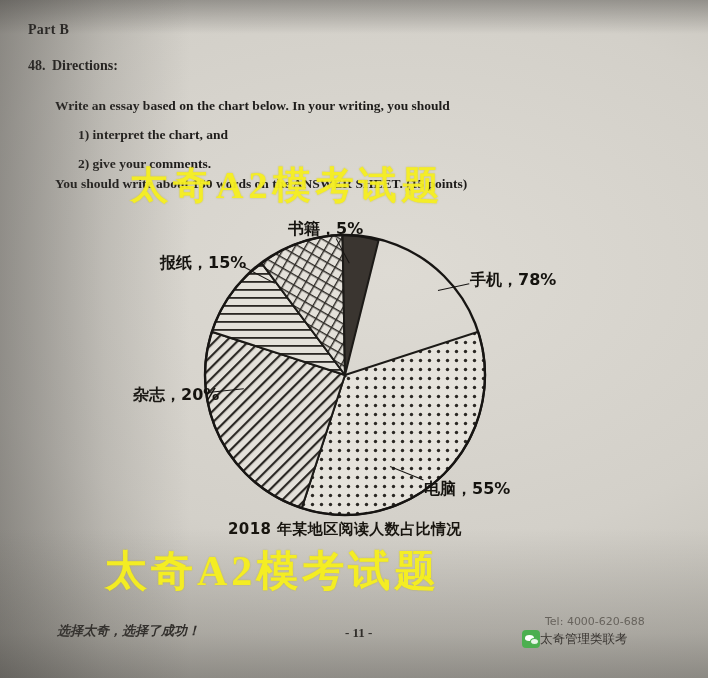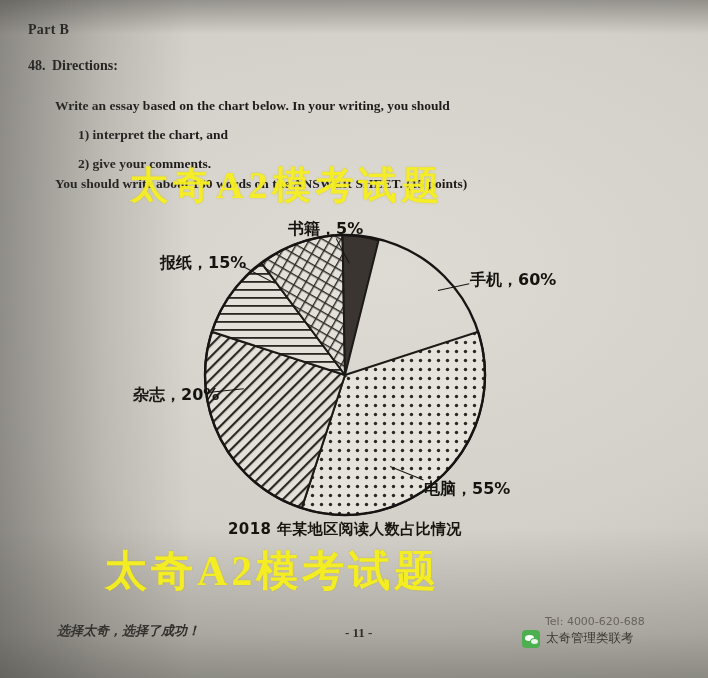--- a/index.html
+++ b/index.html
@@ -166,22 +166,21 @@
     font-size: 42px;
     letter-spacing: 4px;
     opacity: .97;
   }
 
   
   #wechat-badge {
     position: absolute;
     left: 522px; top: 630px;
     display: flex;
-    align-items: flex-start;
-    gap: 6px;
+    align-items: center;
   }
   #wechat-icon {
     width: 18px; height: 18px;
     border-radius: 4px;
     background: #4caf50;
     position: relative;
     flex: none;
   }
   #wechat-icon::before {
     content: "";
@@ -258,21 +257,21 @@
 
   <div class="leader" style="left:336px; top:238px; width:28px; transform:rotate(62deg);"></div>
   <div class="leader" style="left:243px; top:266px; width:36px; transform:rotate(28deg);"></div>
   <div class="leader" style="left:208px; top:392px; width:36px; transform:rotate(-6deg);"></div>
   <div class="leader" style="left:438px; top:290px; width:32px; transform:rotate(-12deg);"></div>
   <div class="leader" style="left:390px; top:466px; width:36px; transform:rotate(22deg);"></div>
 
   <div class="pie-label" id="label-books">书籍，5%</div>
   <div class="pie-label" id="label-news">报纸，15%</div>
   <div class="pie-label" id="label-mag">杂志，20%</div>
-  <div class="pie-label" id="label-phone">手机，60%</div>
+  <div class="pie-label" id="label-phone">手机，78%</div>
   <div class="pie-label" id="label-pc">电脑，55%</div>
 
   <div class="txt" id="caption">2018 年某地区阅读人数占比情况</div>
 
   <div class="txt" id="footer-left">选择太奇，选择了成功！</div>
   <div class="txt" id="page-num">- 11 -</div>
   <div class="txt" id="wm-phone">Tel: 4000-620-688</div>
 
   <div id="shade-top"></div>
   <div id="shade-left"></div>

